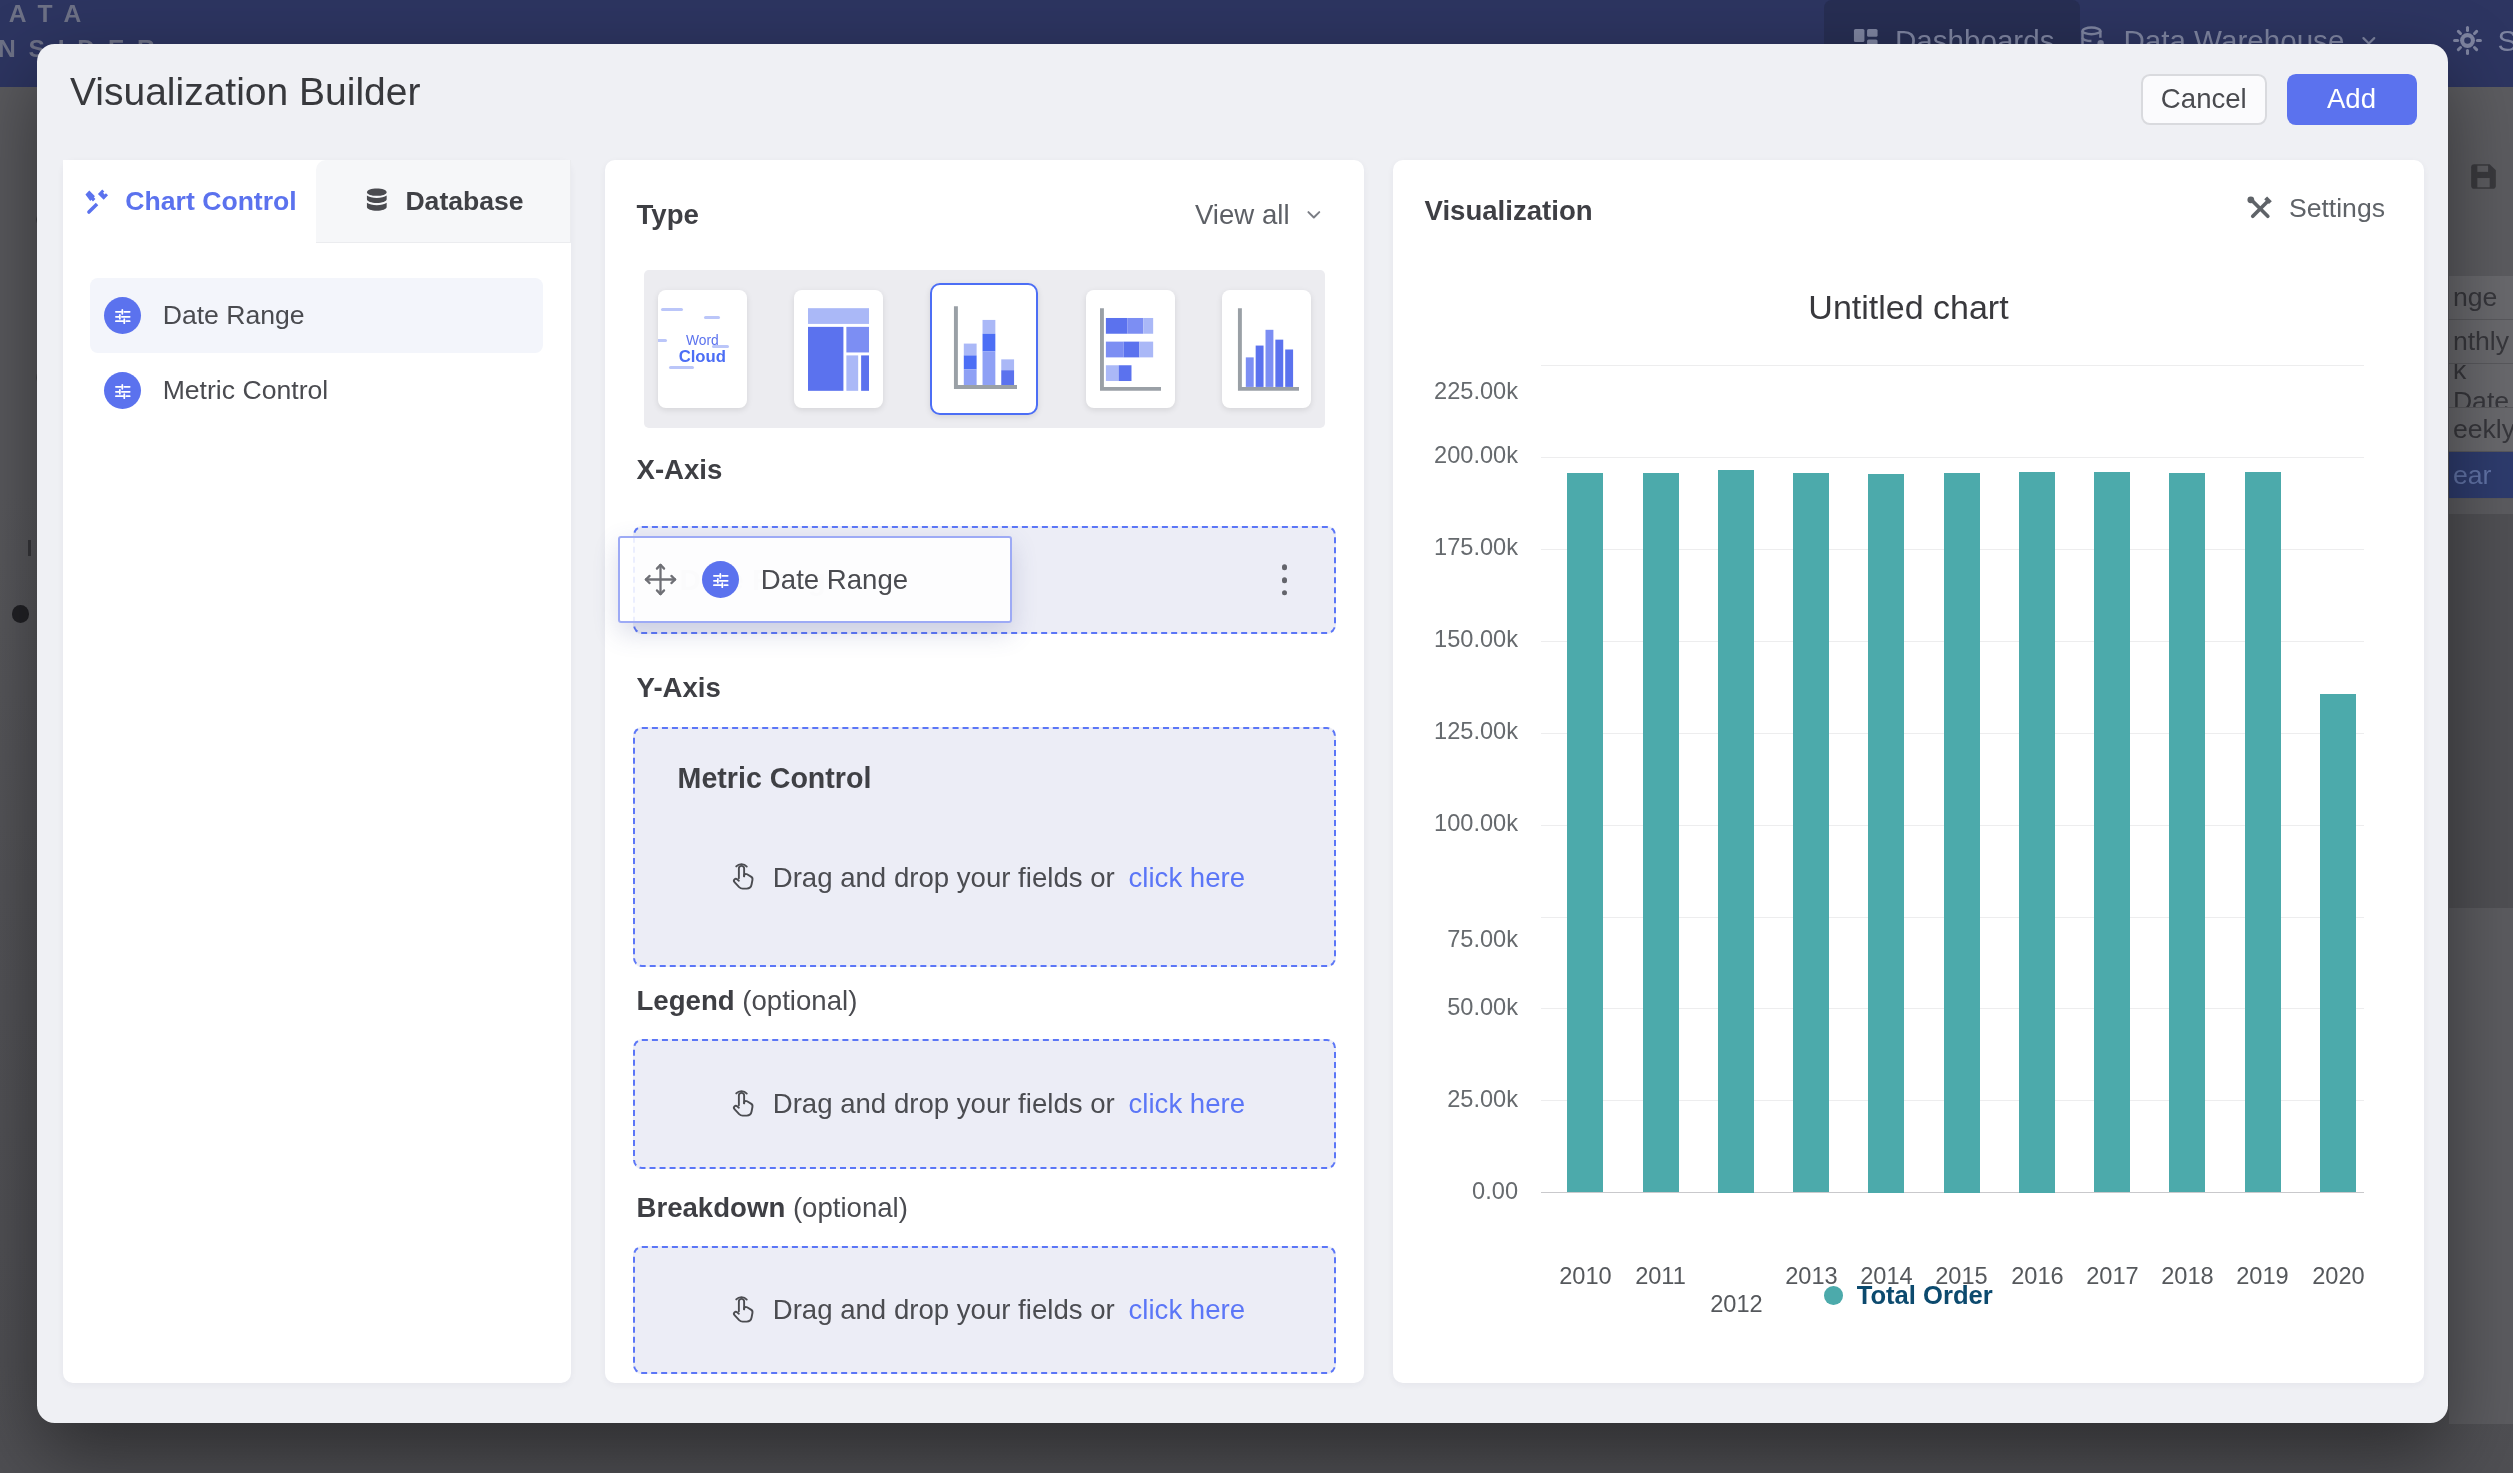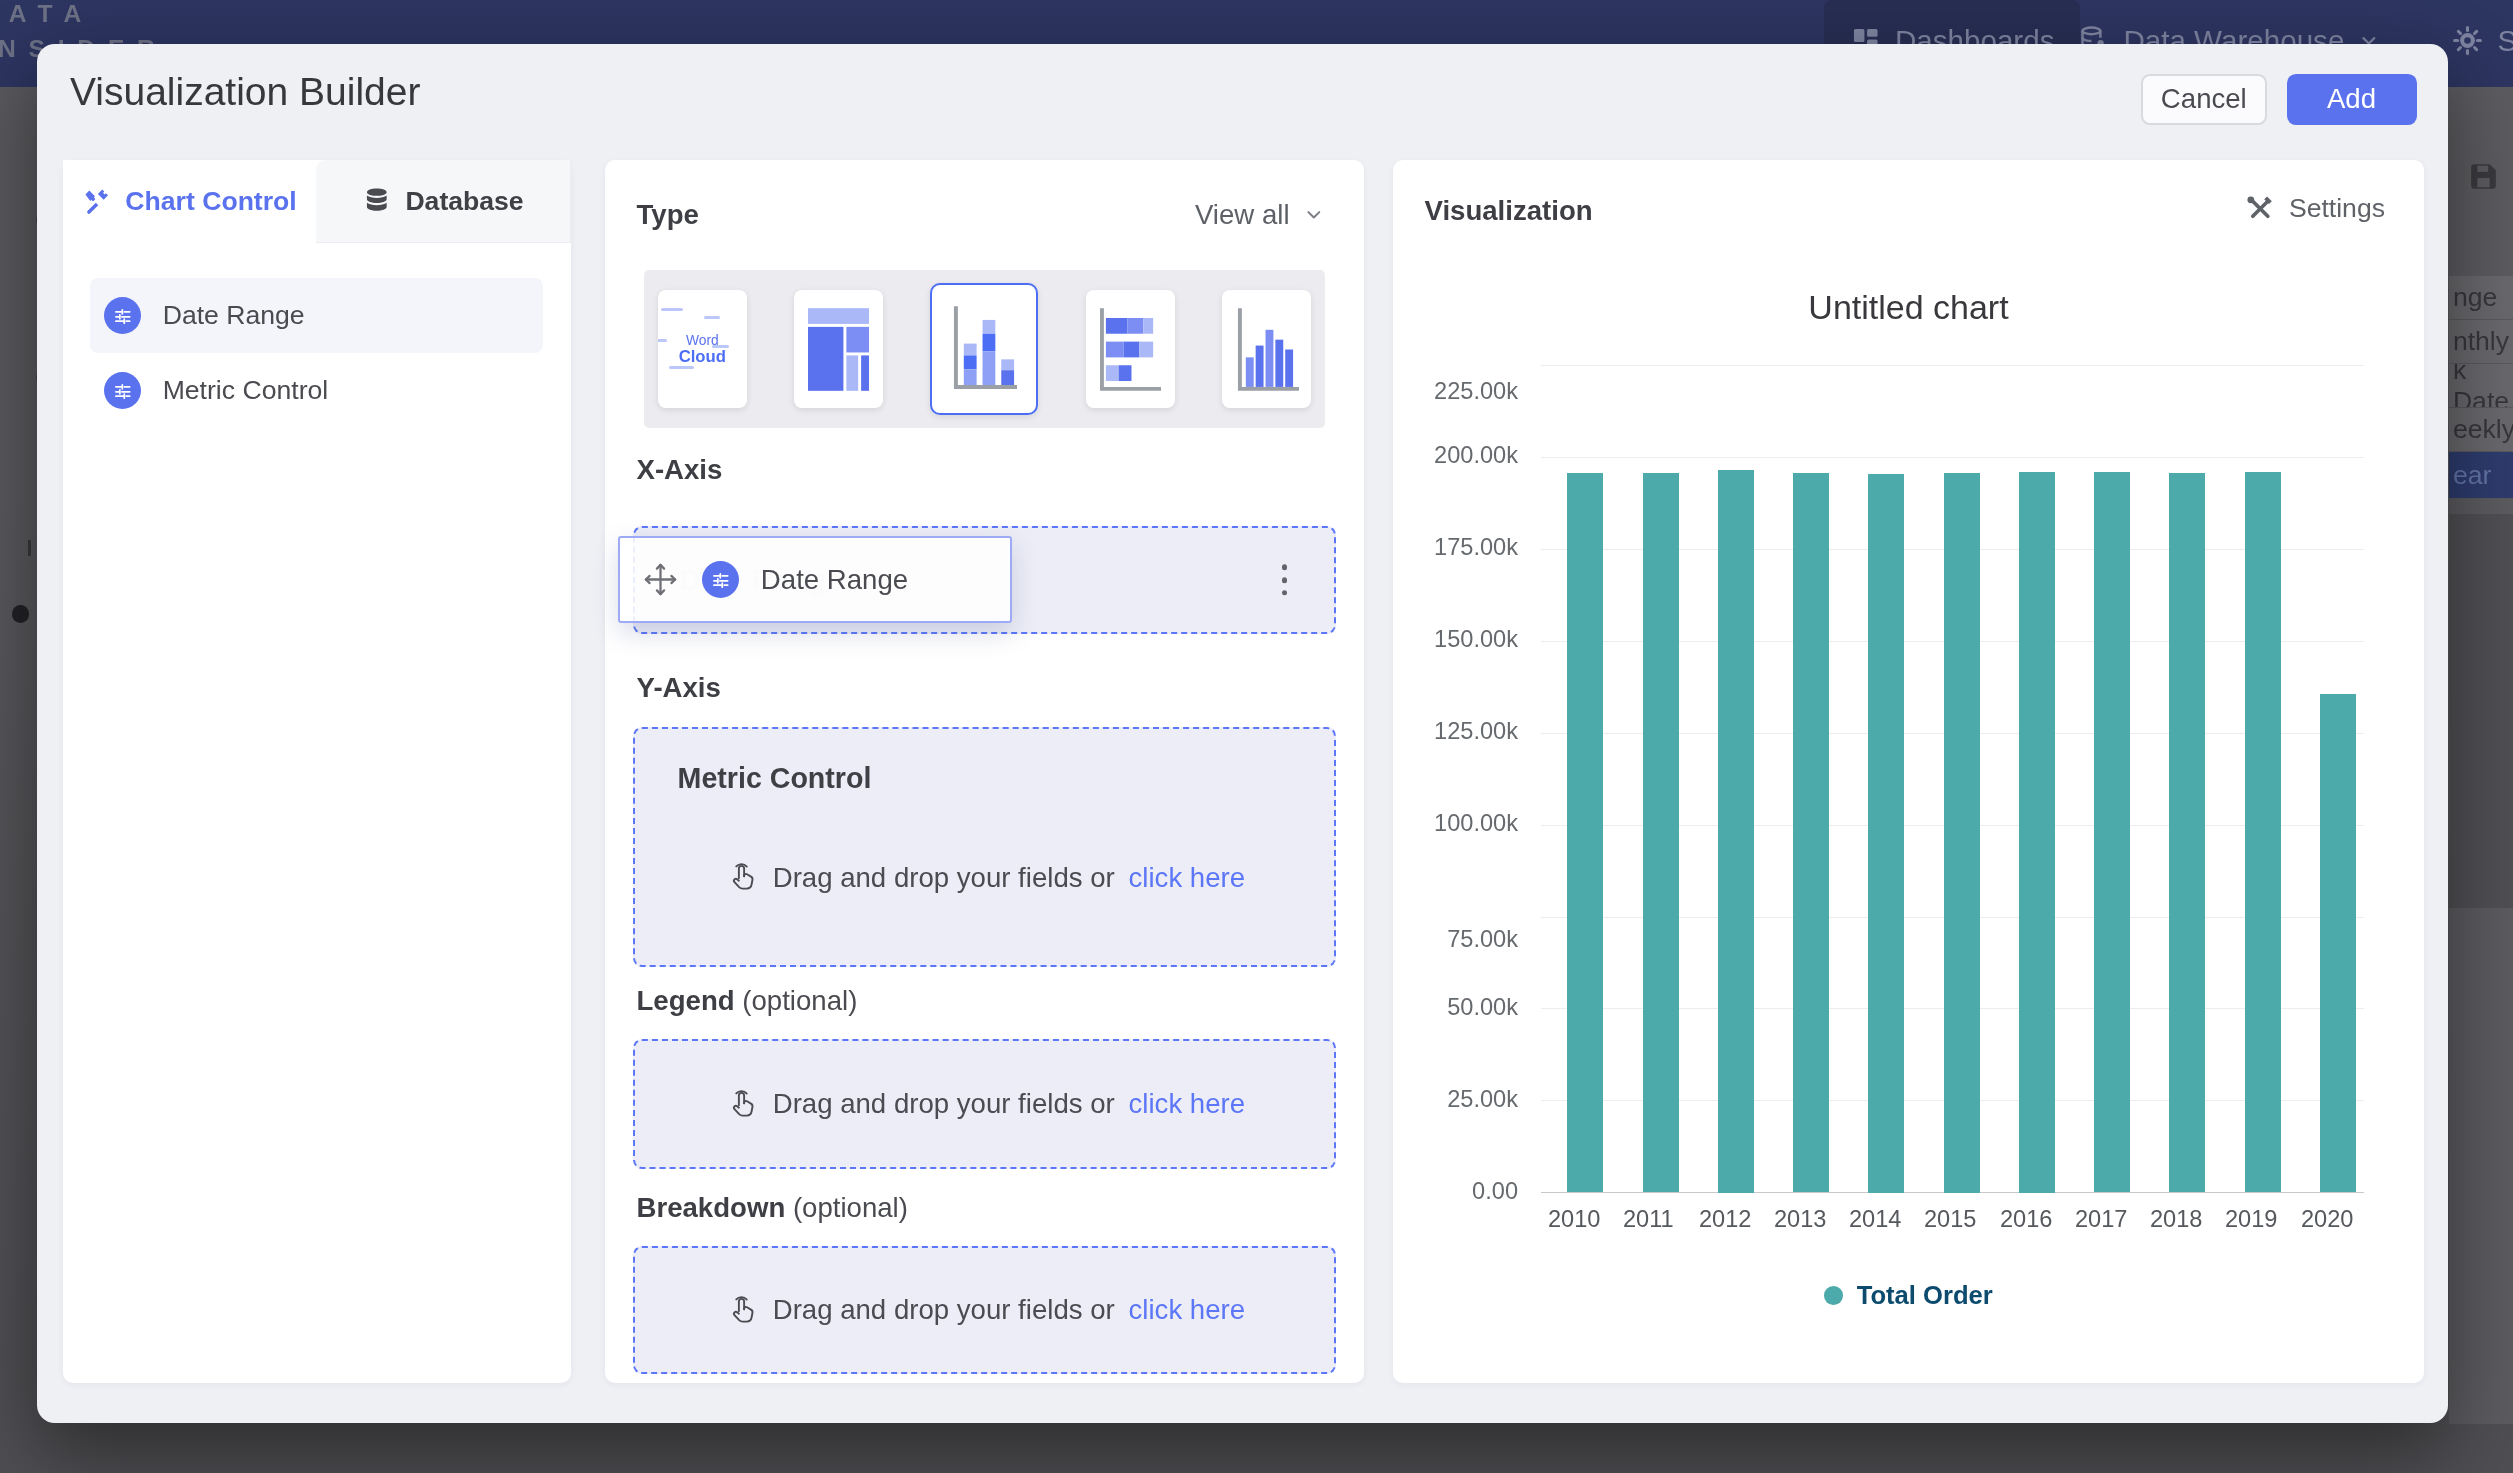--- a/index.html
+++ b/index.html
@@ -75,21 +75,21 @@
   
   .right-card { left:1356px; width:1031px; height:1223px; }
   .viz-h { position:absolute; left:31.5px; top:35px; font-size:27.6px; font-weight:700; color:#3e3f44; }
   .settings-btn { position:absolute; right:39px; top:33px; display:flex; align-items:center; gap:13.8px; font-size:26.6px; color:#5f6368; cursor:pointer; }
   .chart-title { position:absolute; left:0; right:0; top:128px; text-align:center; font-size:34px; color:#39393d; }
   .plot { position:absolute; inset:0; }
   .ytick { position:absolute; left:0; width:125px; text-align:right; font-size:23.6px; color:#666a6e; }
   .gridline { position:absolute; left:148px; width:823px; height:1px; background:#ededee; }
   .gridline.axisline { background:#c9c9cc; }
   .bar { position:absolute; width:36px; background:var(--teal,#4caaab); }
-  .xtick { position:absolute; top:1046px; width:75px; text-align:left; font-size:23.6px; color:#55585c; }
+  .xtick { position:absolute; top:1103px; width:75px; text-align:center; font-size:23.6px; color:#55585c; }
   .chart-legend { position:absolute; left:0; right:0; top:1121px; display:flex; align-items:center; justify-content:center; gap:13.8px; }
   .legend-swatch { width:18.7px; height:18.7px; border-radius:50%; background:var(--teal,#4caaab); }
   .legend-label { font-size:25.6px; font-weight:700; color:#0c4a6e; }
 </style>
 </head>
 <body>
 
 <div class="topbar">
   <div class="logo">
     <span>DATA</span><br>
@@ -401,21 +401,21 @@
         <div class="gridline" style="top: 848px;"></div>
         <div class="ytick" style="top: 926px;">25.00k</div>
         <div class="gridline" style="top: 940px;"></div>
         <div class="ytick" style="top: 1018px;">0.00</div>
         <div class="gridline axisline" style="top: 1032px;"></div>
         <div class="bar" style="left: 174px; top: 313px; height: 719px;"></div>
         <div class="xtick" style="left: 155px;">2010</div>
         <div class="bar" style="left: 250px; top: 313px; height: 719px;"></div>
         <div class="xtick" style="left: 230px;">2011</div>
         <div class="bar" style="left: 325px; top: 310px; height: 723px;"></div>
-        <div class="xtick" style="left: 306px;">2012</div>
+        <div class="xtick" style="left: 306px; margin-top: 28px;">2012</div>
         <div class="bar" style="left: 400px; top: 313px; height: 719px;"></div>
         <div class="xtick" style="left: 381px;">2013</div>
         <div class="bar" style="left: 475px; top: 314px; height: 719px;"></div>
         <div class="xtick" style="left: 456px;">2014</div>
         <div class="bar" style="left: 551px; top: 313px; height: 720px;"></div>
         <div class="xtick" style="left: 531px;">2015</div>
         <div class="bar" style="left: 626px; top: 312px; height: 721px;"></div>
         <div class="xtick" style="left: 607px;">2016</div>
         <div class="bar" style="left: 701px; top: 312px; height: 720px;"></div>
         <div class="xtick" style="left: 682px;">2017</div>

